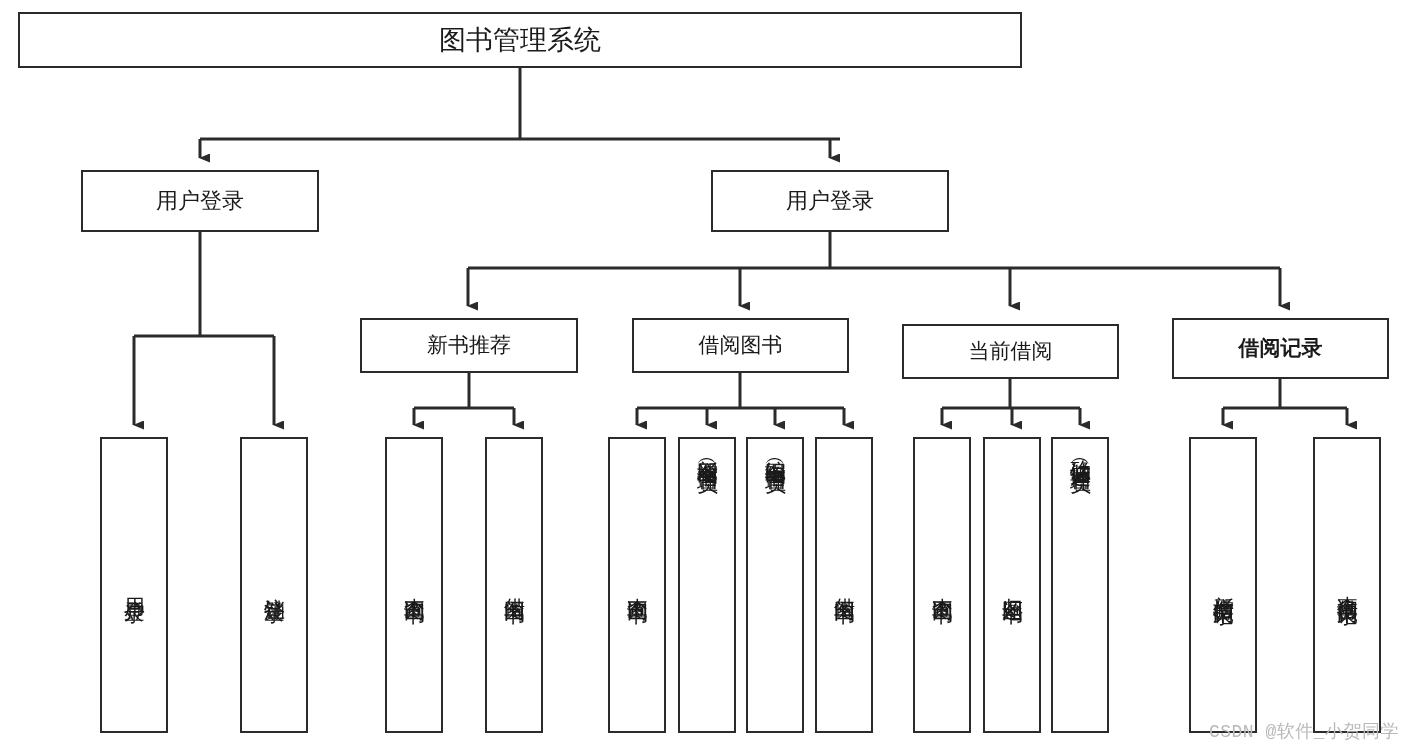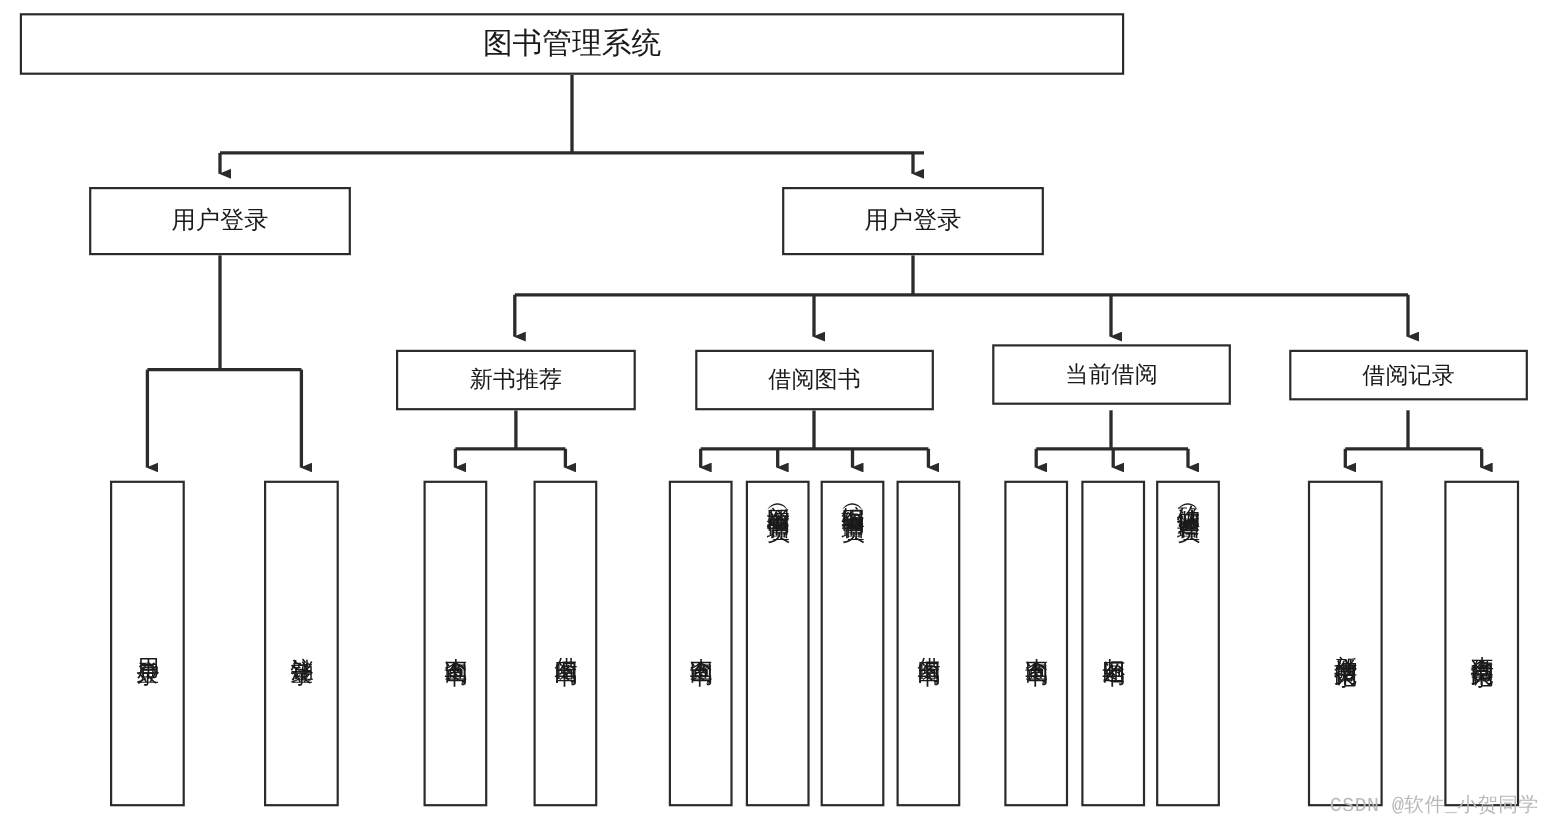--- a/index.html
+++ b/index.html
@@ -143,24 +143,24 @@
   <div class="node lvl2" style="left:711px; top:170px; width:238px; height:62px;">
     <span class="node-label">用户登录</span>
   </div>
 
   <div class="node lvl3" style="left:360px; top:318px; width:218px; height:55px;font-family:Liberation Serif, serif;">
     <span class="node-label">新书推荐</span>
   </div>
   <div class="node lvl3" style="left:632px; top:318px; width:217px; height:55px;">
     <span class="node-label">借阅图书</span>
   </div>
-  <div class="node lvl3" style="left:902px; top:313px; width:217px; height:55px;">
+  <div class="node lvl3" style="left:902px; top:324px; width:217px; height:55px;">
     <span class="node-label">当前借阅</span>
   </div>
-  <div class="node lvl3" style="left:1172px; top:318px; width:217px; height:46px;">
+  <div class="node lvl3" style="left:1172px; top:318px; width:217px; height:61px;font-weight:bold;">
     <span class="node-label">借阅记录</span>
   </div>
 
   <div class="node leaf mid" style="left:100px; top:437px; width:68px; height:296px;">
     <span class="node-label">用户登录</span>
   </div>
   <div class="node leaf mid" style="left:240px; top:437px; width:68px; height:296px;">
     <span class="node-label">注销登录</span>
   </div>
 

